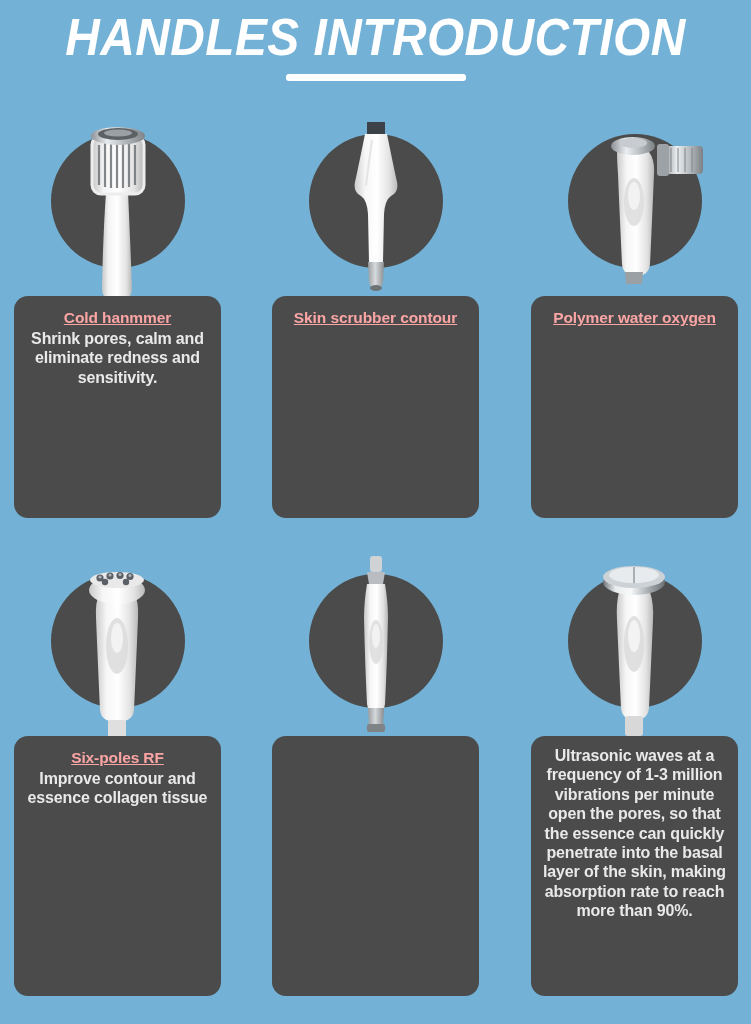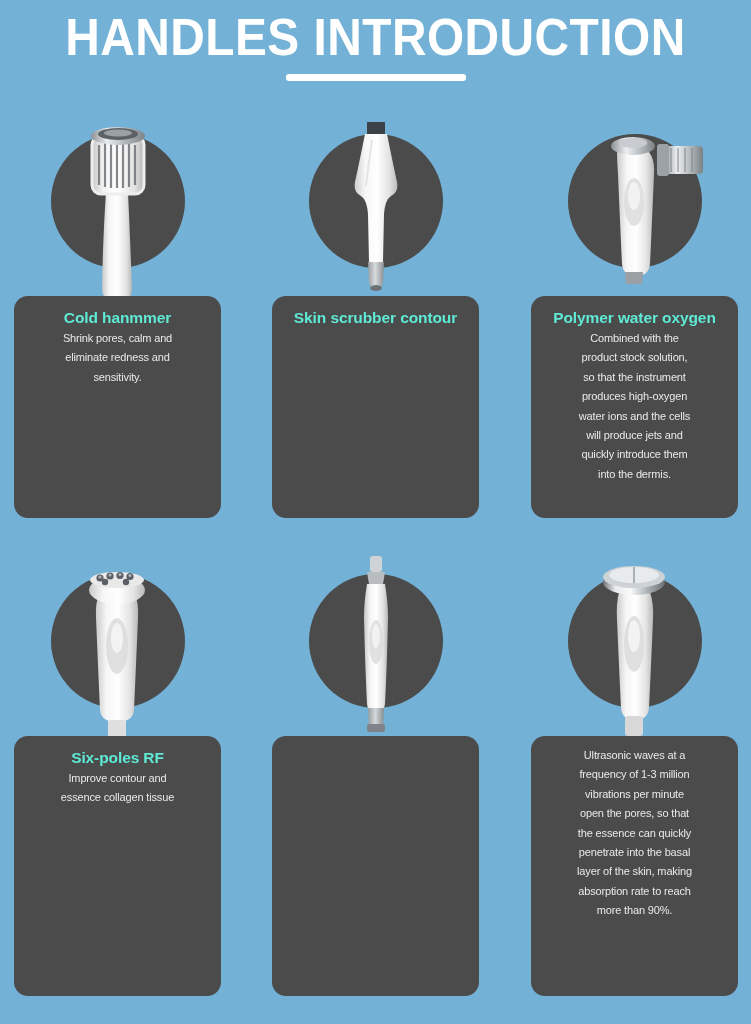--- a/index.html
+++ b/index.html
@@ -21,20 +21,21 @@
     box-sizing: border-box;
   }
 
   
   .header {
     position: absolute;
     top: 0; left: 0;
     width: 751px;
     height: 96px;
     text-align: center;
+    font-style: italic;
   }
   .title {
     position: absolute;
     top: 6px;
     left: 0;
     width: 751px;
     color: #ffffff;
     font-family: "Liberation Sans Narrow", "Liberation Sans", sans-serif;
     font-size: 52px;
     font-weight: 700;
@@ -115,28 +116,29 @@
     padding: 10px 9px 12px 9px;
     text-align: center;
     color: #f2f2f2;
   }
   .card-r1 { top: 200px; height: 222px; }
   .card-r2 { top: 200px; height: 260px; }
 
   .card-title {
     font-size: 15.5px;
     font-weight: 700;
-    color: #5eead4;
+    color: #fca5a5;
     line-height: 20px;
     margin: 2px 0 1px 0;
     letter-spacing: -0.1px;
+    text-decoration: underline;
   }
   .card-desc {
-    font-size: 11px;
-    font-weight: 400;
+    font-size: 16px;
+    font-weight: 700;
     color: #e9e9e9;
     line-height: 19.4px;
     letter-spacing: -0.15px;
     white-space: pre-line;
   }
 </style>
 </head>
 <body>
 
 <div class="page">
@@ -267,28 +269,20 @@
 
             <ellipse cx="102" cy="50" rx="22" ry="9" fill="url(#gChrome3)"></ellipse>
             <ellipse cx="102" cy="47" rx="14" ry="5" fill="#c8ccd0"></ellipse>
 
             <path d="M94 176 h18 l-1 12 h-16 z" fill="#9ba0a4"></path>
           </svg>
         </div>
         <div class="card card-r1">
           <div class="card-title">Polymer water
 oxygen</div>
-          <div class="card-desc">Combined with the
-product stock solution,
-so that the instrument
-produces high-oxygen
-water ions and the cells
-will produce jets and
-quickly introduce them
-into the dermis.</div>
         </div>
       </div>
     </div>
 
     <div class="row row-2">
 
       <div class="cell col-0">
         <div class="circle-wrap">
           <div class="circle"></div>
           <svg class="device" viewBox="0 0 207 205">

